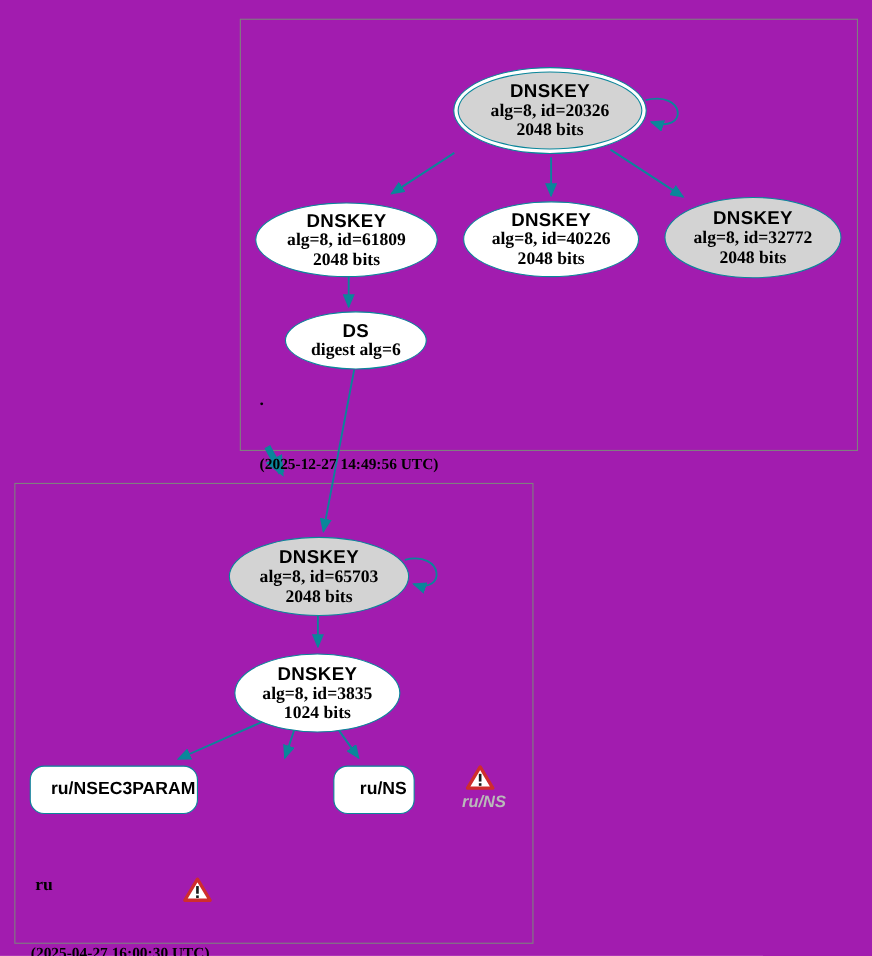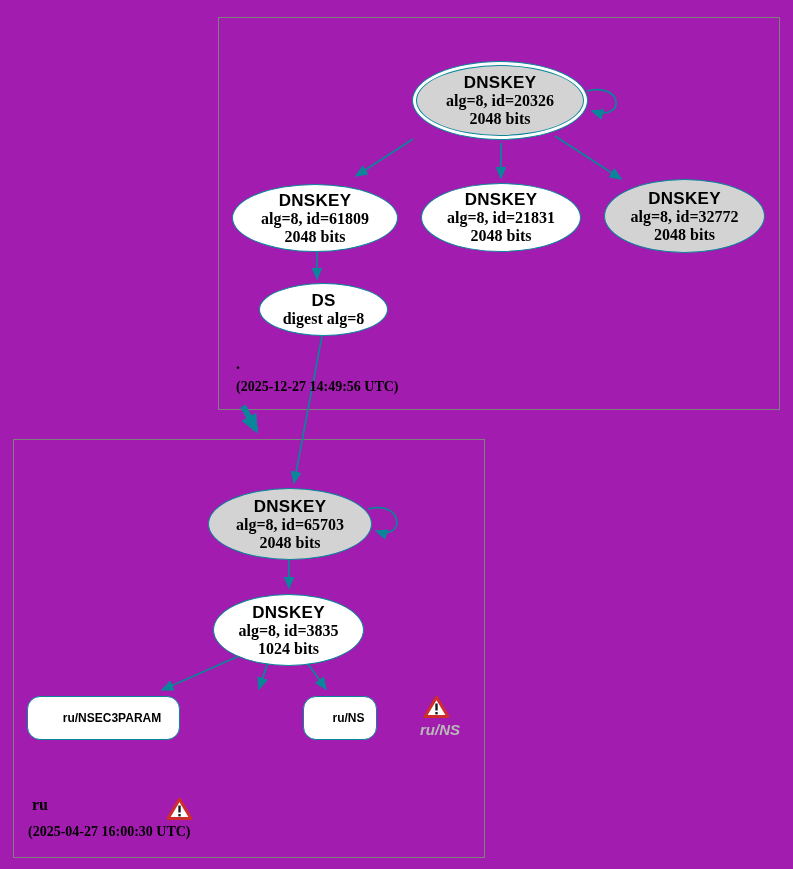--- a/index.html
+++ b/index.html
@@ -19,24 +19,24 @@
   .node{position:absolute;box-sizing:border-box;z-index:3;}
   .ellipse{border:1.7px solid var(--teal);border-radius:50%;background:#fff;}
   .ellipse.gray{background:var(--gray-fill);}
   .ring{position:absolute;inset:3px;border:1.7px solid var(--teal);border-radius:50%;background:var(--gray-fill);}
   .node-content{position:absolute;inset:0;display:flex;flex-direction:column;align-items:center;justify-content:center;line-height:1.12;z-index:2;}
   .ntitle{font-family:"Liberation Sans",sans-serif;font-size:17px;letter-spacing:.3px;}
   .ndetail{font-family:"Liberation Serif",serif;font-size:16px;}
   .rrset{
     border:1.7px solid var(--teal);border-radius:13px;background:#fff;
     display:flex;align-items:center;justify-content:center;
-    font-family:"Liberation Sans",sans-serif;font-size:12px;padding-left:17px;
+    font-family:"Liberation Sans",sans-serif;font-size:16px;padding-left:17px;
   }
   .zone-name{position:absolute;font-family:"Liberation Serif",serif;font-size:16px;z-index:4;}
-  .zone-ts{position:absolute;font-family:"Liberation Serif",serif;font-size:14px;z-index:4;white-space:nowrap;}
+  .zone-ts{position:absolute;font-family:"Liberation Serif",serif;font-size:14px;z-index:4;white-space:nowrap;margin-top:36px;}
   .warn{position:absolute;z-index:4;}
   .ghost-label{
     position:absolute;z-index:4;color:var(--ghost);
     font-family:"Liberation Sans",sans-serif;font-style:italic;font-size:15px;
   }
 </style>
 </head>
 <body>
 
 <div id="canvas">
@@ -82,37 +82,37 @@
     <div class="node-content">
       <span class="ntitle">DNSKEY</span>
       <span class="ndetail">alg=8, id=61809</span>
       <span class="ndetail">2048 bits</span>
     </div>
   </div>
 
   <div class="node ellipse" style="left:421px;top:183px;width:160px;height:69px">
     <div class="node-content">
       <span class="ntitle">DNSKEY</span>
-      <span class="ndetail">alg=8, id=21831</span>
+      <span class="ndetail">alg=8, id=40226</span>
       <span class="ndetail">2048 bits</span>
     </div>
   </div>
 
   <div class="node ellipse gray" style="left:604px;top:179px;width:161px;height:74px">
     <div class="node-content">
       <span class="ntitle">DNSKEY</span>
       <span class="ndetail">alg=8, id=32772</span>
       <span class="ndetail">2048 bits</span>
     </div>
   </div>
 
   <div class="node ellipse" style="left:259px;top:283px;width:129px;height:53px">
     <div class="node-content">
       <span class="ntitle">DS</span>
-      <span class="ndetail">digest alg=8</span>
+      <span class="ndetail">digest alg=6</span>
     </div>
   </div>
 
   <div class="zone-name" style="left:236px;top:355px">.</div>
   <div class="zone-ts" style="left:236px;top:379px">(2025-12-27 14:49:56 UTC)</div>
 
   <div class="node ellipse gray" style="left:208px;top:488px;width:164px;height:72px">
     <div class="node-content">
       <span class="ntitle">DNSKEY</span>
       <span class="ndetail">alg=8, id=65703</span>

